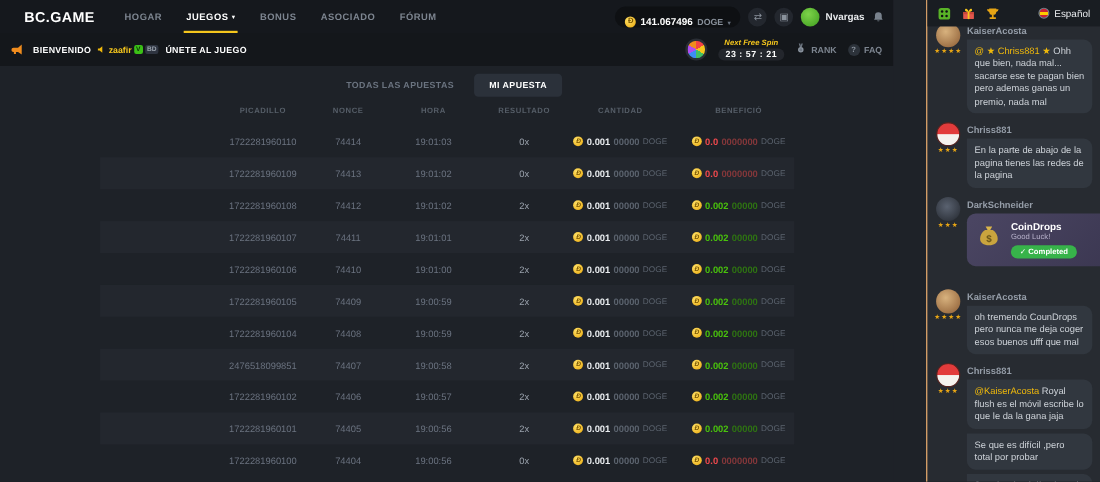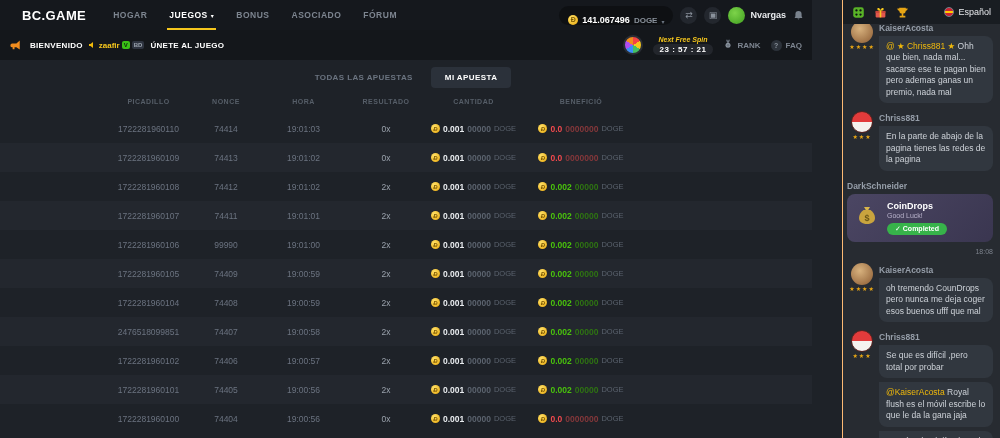--- a/index.html
+++ b/index.html
@@ -42,21 +42,21 @@
   .b-right { margin-left:auto; display:flex; align-items:center; gap:10px; }
   .wheel { width:20px; height:20px; border-radius:50%; border:2px solid #2a2e35;
     background:conic-gradient(#f44343 0 60deg,#f5c61d 60deg 120deg,#44c063 120deg 180deg,#3d8df5 180deg 240deg,#b04df0 240deg 300deg,#f08c1e 300deg 360deg); }
   .spin-block { display:flex; flex-direction:column; align-items:center; gap:1px;justify-content:center; }
   .spin-label { color:#f5c61d; font-size:7px; font-style:italic; font-weight:bold; }
   .spin-timer { color:#fff; font-size:8px; font-weight:bold; background:#23262c; padding:1px 7px; border-radius:8px; letter-spacing:.5px; }
   .pill-link { display:flex; align-items:center; gap:4px; color:#7d8590; font-size:8px; font-weight:bold; cursor:pointer; }
   .q-circle { width:11px; height:11px; border-radius:50%; background:#2c323a; color:#8a929c; font-size:7px; display:flex; align-items:center; justify-content:center; font-weight:bold; }
 
   
-  .content { flex:1; display:flex; flex-direction:column; overflow:hidden; }
+  .content { flex:1; display:flex; flex-direction:column; overflow:hidden;align-items:center; }
   .tabs { display:flex; justify-content:center; gap:4px; margin-top:7px; flex:none; }
   .tab { font-size:8px; font-weight:bold; letter-spacing:.4px; color:#6b7480; padding:6px 14px; border-radius:4px; cursor:pointer; }
   .tab.active { background:#2b313a; color:#fff; }
 
   .t-header, .t-row { display:grid; grid-template-columns:105px 50px 105px 60px 115px 100px; padding-left:96px; align-items:center; }
   .t-header { height:26px; flex:none; }
   .th { text-align:center; font-size:7px; color:#565e68; font-weight:bold; letter-spacing:.5px; }
   .t-body { flex:1; }
   .t-row { height:29px; font-size:8.5px; color:#6b7380; cursor:pointer; }
   .t-row:nth-child(even) { background:#23272e; }
@@ -74,21 +74,21 @@
   .profit.loss .main { color:#f1494d; }
   .profit.loss .dim { color:#84373a; }
 
   
   .right-col { flex:1; background:#272b31; display:flex; flex-direction:column; border-left:1px solid #fdba74; overflow:hidden;margin-left:30px; }
   .chat-top { height:24px; background:#191d22; display:flex; align-items:center; gap:9px; padding:0 9px; flex:none; }
   .cticon { display:flex; cursor:pointer; }
   .lang { margin-left:auto; display:flex; align-items:center; gap:4px; color:#e8eaed; font-size:9px; cursor:pointer; }
   .globe { width:10px; height:10px; border-radius:50%; border:1px solid #79828d; background:linear-gradient(180deg,#c23 33%,#fc0 33% 66%,#c23 66%); }
 
-  .chat-list { flex:1; padding:6px 7px; display:flex; flex-direction:column; gap:8px; overflow:hidden;align-items:flex-end; }
+  .chat-list { flex:1; padding:6px 7px; display:flex; flex-direction:column; gap:8px; overflow:hidden; }
   .msg { display:flex; gap:5px; }
   .msg:first-child { margin-top:-9px; }
   .msg-left { width:24px; min-width:24px; display:flex; flex-direction:column; align-items:center; gap:1px; }
   .avatar { width:22px; height:22px; border-radius:50%; cursor:pointer; }
   .avatar.kaiser { background:radial-gradient(circle at 40% 35%, #d8b27e, #8a5a32); }
   .avatar.chriss { background:linear-gradient(180deg, #e23b3b 0 48%, #f5f2ee 52% 100%); border:1px solid #57231f; }
   .avatar.dark { background:radial-gradient(circle at 45% 40%, #5a6270, #23272e); }
   .stars { color:#e7a514; font-size:6px; letter-spacing:1px; line-height:1; }
   .msg-body { flex:1; min-width:0; }
   .msg-user { color:#959da8; font-size:8.5px; font-weight:bold; margin:2px 0 3px; cursor:pointer; }
@@ -271,21 +271,21 @@
     </span>
     <span class="c money profit win">
       <i class="coin">Ð</i>
             <i class="main">0.002</i>
             <i class="dim">00000</i>
             <i class="cur">DOGE</i>
     </span>
   </div>
         <div class="t-row">
     <span class="c hash">1722281960106</span>
-    <span class="c nonce">99990</span>
+    <span class="c nonce">74410</span>
     <span class="c time">19:01:00</span>
     <span class="c result">2x</span>
     <span class="c money amount">
       <i class="coin">Ð</i>
             <i class="main">0.001</i>
             <i class="dim">00000</i>
             <i class="cur">DOGE</i>
     </span>
     <span class="c money profit win">
       <i class="coin">Ð</i>
@@ -497,20 +497,20 @@
     </div>
   </div>
       <div class="msg">
     <div class="msg-left">
       <div class="avatar chriss"></div>
       <div class="stars">★★★</div>
     </div>
     <div class="msg-body">
       <div class="msg-user">Chriss881</div>
       <div class="bubbles">
+            <div class="bubble"><span class="mention">@KaiserAcosta </span><span>Royal flush es el móvil escribe lo que le da la gana jaja</span></div>
             <div class="bubble"><span>Se que es difícil ,pero total por probar</span></div>
-            <div class="bubble"><span class="mention">@KaiserAcosta </span><span>Royal flush es el móvil escribe lo que le da la gana jaja</span></div>
             <div class="bubble"><span>Jugué todo el día al crash y ya me canso 😅</span></div>
           </div>
     </div>
   </div>
     </div>
 </aside>
 
 </body></html>

